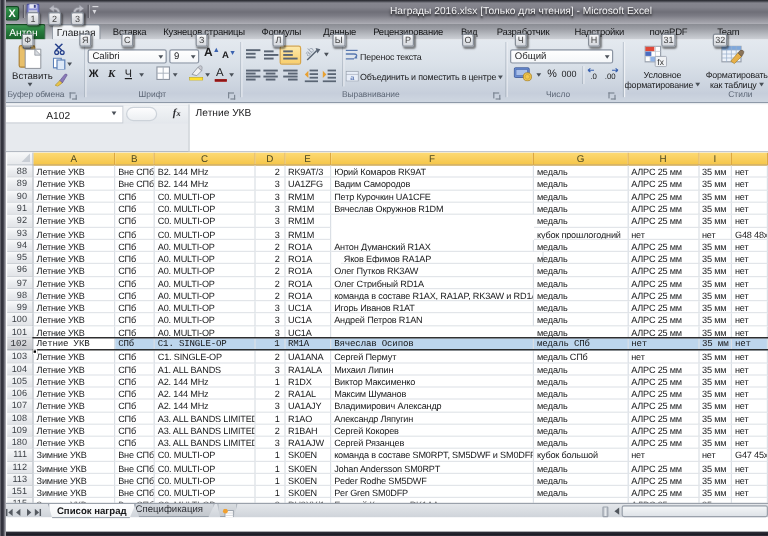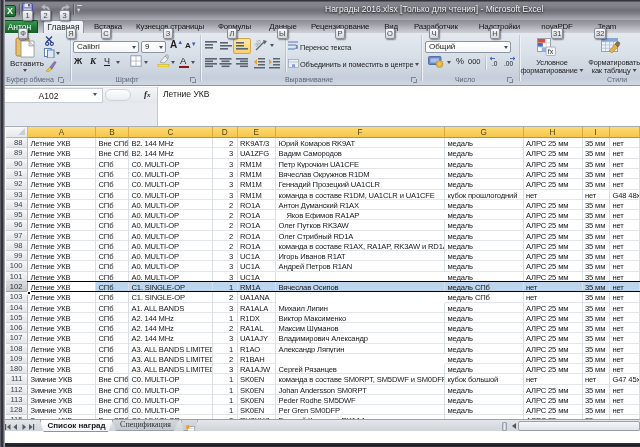--- a/index.html
+++ b/index.html
@@ -60,31 +60,31 @@
 .cornertri{position:absolute;right:2px;bottom:2px;width:0;height:0;border-left:7px solid transparent;border-bottom:7px solid #c9ced5;}
 .row{position:absolute;left:0;width:640px;}
 .rhc{position:absolute;left:6px;top:0;width:22px;height:100%;background:linear-gradient(180deg,#f8f9fa,#e9ebee 60%,#e2e4e8);
  border-right:1px solid #b4bac2;border-bottom:1px solid #cdd1d6;color:#3c4046;font-size:7.6px;text-align:right;padding-right:4.5px;line-height:10.5px;}
 .selrh{background:linear-gradient(180deg,#dcdde0,#c6c7cb);border-bottom:1px solid #9aa0a8;border-right:1px solid #9aa0a8;color:#2e3136;}
 .c{position:absolute;top:0;height:100%;border-right:1px solid #dadfe5;border-bottom:1px solid #e2e5e9;
  font-size:7.6px;color:#17181a;white-space:nowrap;overflow:hidden;padding:1px 0 0 2.5px;letter-spacing:-0.15px;}
 .c.num{text-align:right;padding-right:3.5px;padding-left:0;}
 .scell{background:#bdd6ed;}
 .acell{background:#fff;}
-.sel{z-index:5;}
+.sel{z-index:5;font-family:Liberation Mono, monospace;}
 .sel:before{content:"";position:absolute;left:27px;right:0;top:-1.4px;bottom:-0.2px;border-top:1.6px solid #000;border-bottom:1.7px solid #000;z-index:7;}
 #fillhandle{position:absolute;left:27px;top:163.6px;width:4px;height:4px;background:#000;border:1px solid #fff;z-index:8;}
 
 #sheetbar{position:absolute;left:0;top:419px;width:640px;height:12px;background:linear-gradient(180deg,#e3e6ea,#cfd4da);border-top:1px solid #9aa1ab;}
 #tab1{position:absolute;left:40px;top:0;width:73px;height:12px;background:linear-gradient(180deg,#fdfdfe,#f2f4f6);
  border:1px solid #8b939e;border-top:none;transform:perspective(10px);clip-path:polygon(0 0,100% 0,93% 100%,5% 100%);
  font-size:8px;font-weight:bold;color:#17181a;text-align:center;line-height:11px;z-index:3;}
 #tab2{position:absolute;left:112px;top:0;width:67px;height:11px;background:linear-gradient(180deg,#d4d8dd,#c2c7cd);
  border:1px solid #98a0aa;border-top:none;clip-path:polygon(0 0,100% 0,92% 100%,6% 100%);
- font-size:8px;color:#2c2e33;text-align:center;line-height:10px;z-index:2;font-family:Liberation Serif, serif;}
+ font-size:8px;color:#2c2e33;text-align:left;line-height:10px;z-index:2;}
 #tabplus{position:absolute;left:181px;top:0;width:17px;height:11px;background:linear-gradient(180deg,#d8dce0,#c6cbd1);
  border:1px solid #98a0aa;border-top:none;clip-path:polygon(0 0,100% 0,80% 100%,15% 100%);z-index:1;}
 #hsplit{position:absolute;left:502px;top:1.5px;width:5px;height:9px;background:linear-gradient(90deg,#b8bec6,#e8ebee 50%,#b8bec6);border:1px solid #9aa1ab;border-radius:1px;}
 #hleft{position:absolute;left:509px;top:2.5px;width:0;height:0;border:3.5px solid transparent;border-right:4.5px solid #50555c;}
 #hthumb{position:absolute;left:518px;top:0.8px;width:122px;height:10.5px;background:linear-gradient(180deg,#f4f6f8,#dfe3e8);border:1px solid #9aa1ab;border-radius:2px;}
 
 #statusbar{position:absolute;left:0;top:431px;width:640px;height:16px;
  background:linear-gradient(180deg,#f5f6f8 0%,#e3e5ea 45%,#d2d5db 100%);border-top:1px solid #898f99;margin-top:28px;}
 #winbottom{position:absolute;left:0;top:443px;width:640px;height:4px;background:linear-gradient(180deg,#33333d,#1d1d26 60%,#3a3a44);}
 .sbtxt{position:absolute;top:2.5px;font-size:8px;color:#26282c;white-space:nowrap;}
@@ -399,34 +399,32 @@
 <div class="c" style="left:582.5px;width:27.5px">35 мм</div>
 <div class="c" style="left:610px;width:30px">нет</div>
 </div>
 <div class="row" style="top:52.28px;height:10.27px">
 <div class="rhc">92</div>
 <div class="c" style="left:28px;width:68px">Летние УКВ</div>
 <div class="c" style="left:96px;width:33px">СПб</div>
 <div class="c" style="left:129px;width:84px">C0. MULTI-OP</div>
 <div class="c num" style="left:213px;width:24.5px">3</div>
 <div class="c" style="left:237.5px;width:38.5px">RM1M</div>
-<div class="c" style="left:276px;width:169px">Геннадий Прозецкий UA1CLR</div>
 <div class="c" style="left:445px;width:78.5px">медаль</div>
 <div class="c" style="left:523.5px;width:59.0px">АЛРС 25 мм</div>
 <div class="c" style="left:582.5px;width:27.5px">35 мм</div>
 <div class="c" style="left:610px;width:30px">нет</div>
 </div>
 <div class="row" style="top:62.55px;height:10.27px">
 <div class="rhc">93</div>
 <div class="c" style="left:28px;width:68px">Летние УКВ</div>
 <div class="c" style="left:96px;width:33px">СПб</div>
 <div class="c" style="left:129px;width:84px">C0. MULTI-OP</div>
 <div class="c num" style="left:213px;width:24.5px">3</div>
 <div class="c" style="left:237.5px;width:38.5px">RM1M</div>
-<div class="c" style="left:276px;width:169px">команда в составе R1DM, UA1CLR и UA1CFE</div>
 <div class="c" style="left:445px;width:78.5px">кубок прошлогодний</div>
 <div class="c" style="left:523.5px;width:59.0px">нет</div>
 <div class="c" style="left:582.5px;width:27.5px">нет</div>
 <div class="c" style="left:610px;width:30px">G48 48x</div>
 </div>
 <div class="row" style="top:72.82px;height:10.27px">
 <div class="rhc">94</div>
 <div class="c" style="left:28px;width:68px">Летние УКВ</div>
 <div class="c" style="left:96px;width:33px">СПб</div>
 <div class="c" style="left:129px;width:84px">A0. MULTI-OP</div>
@@ -541,20 +539,21 @@
 <div class="c scell" style="left:582.5px;width:27.5px">35 мм</div>
 <div class="c scell" style="left:610px;width:30px">нет</div>
 </div>
 <div class="row" style="top:165.25px;height:10.27px">
 <div class="rhc">103</div>
 <div class="c" style="left:28px;width:68px">Летние УКВ</div>
 <div class="c" style="left:96px;width:33px">СПб</div>
 <div class="c" style="left:129px;width:84px">C1. SINGLE-OP</div>
 <div class="c num" style="left:213px;width:24.5px">2</div>
 <div class="c" style="left:237.5px;width:38.5px">UA1ANA</div>
+<div class="c" style="left:276px;width:169px">Сергей Пермут</div>
 <div class="c" style="left:445px;width:78.5px">медаль СПб</div>
 <div class="c" style="left:523.5px;width:59.0px">нет</div>
 <div class="c" style="left:582.5px;width:27.5px">35 мм</div>
 <div class="c" style="left:610px;width:30px">нет</div>
 </div>
 <div class="row" style="top:175.52px;height:10.27px">
 <div class="rhc">104</div>
 <div class="c" style="left:28px;width:68px">Летние УКВ</div>
 <div class="c" style="left:96px;width:33px">СПб</div>
 <div class="c" style="left:129px;width:84px">A1. ALL BANDS</div>
@@ -618,20 +617,21 @@
 <div class="c" style="left:582.5px;width:27.5px">35 мм</div>
 <div class="c" style="left:610px;width:30px">нет</div>
 </div>
 <div class="row" style="top:226.87px;height:10.27px">
 <div class="rhc">109</div>
 <div class="c" style="left:28px;width:68px">Летние УКВ</div>
 <div class="c" style="left:96px;width:33px">СПб</div>
 <div class="c" style="left:129px;width:84px">A3. ALL BANDS LIMITED</div>
 <div class="c num" style="left:213px;width:24.5px">2</div>
 <div class="c" style="left:237.5px;width:38.5px">R1BAH</div>
+<div class="c" style="left:276px;width:169px">Сергей Кокорев</div>
 <div class="c" style="left:445px;width:78.5px">медаль</div>
 <div class="c" style="left:523.5px;width:59.0px">АЛРС 25 мм</div>
 <div class="c" style="left:582.5px;width:27.5px">35 мм</div>
 <div class="c" style="left:610px;width:30px">нет</div>
 </div>
 <div class="row" style="top:237.14px;height:10.27px">
 <div class="rhc">180</div>
 <div class="c" style="left:28px;width:68px">Летние УКВ</div>
 <div class="c" style="left:96px;width:33px">СПб</div>
 <div class="c" style="left:129px;width:84px">A3. ALL BANDS LIMITED</div>
@@ -676,21 +676,21 @@
 <div class="c" style="left:129px;width:84px">C0. MULTI-OP</div>
 <div class="c num" style="left:213px;width:24.5px">1</div>
 <div class="c" style="left:237.5px;width:38.5px">SK0EN</div>
 <div class="c" style="left:276px;width:169px">Peder Rodhe SM5DWF</div>
 <div class="c" style="left:445px;width:78.5px">медаль</div>
 <div class="c" style="left:523.5px;width:59.0px">АЛРС 25 мм</div>
 <div class="c" style="left:582.5px;width:27.5px">35 мм</div>
 <div class="c" style="left:610px;width:30px">нет</div>
 </div>
 <div class="row" style="top:278.22px;height:10.27px">
-<div class="rhc">128</div>
+<div class="rhc">151</div>
 <div class="c" style="left:28px;width:68px">Зимние УКВ</div>
 <div class="c" style="left:96px;width:33px">Вне СПб</div>
 <div class="c" style="left:129px;width:84px">C0. MULTI-OP</div>
 <div class="c num" style="left:213px;width:24.5px">1</div>
 <div class="c" style="left:237.5px;width:38.5px">SK0EN</div>
 <div class="c" style="left:276px;width:169px">Per Gren SM0DFP</div>
 <div class="c" style="left:445px;width:78.5px">медаль</div>
 <div class="c" style="left:523.5px;width:59.0px">АЛРС 25 мм</div>
 <div class="c" style="left:582.5px;width:27.5px">35 мм</div>
 <div class="c" style="left:610px;width:30px">нет</div>

